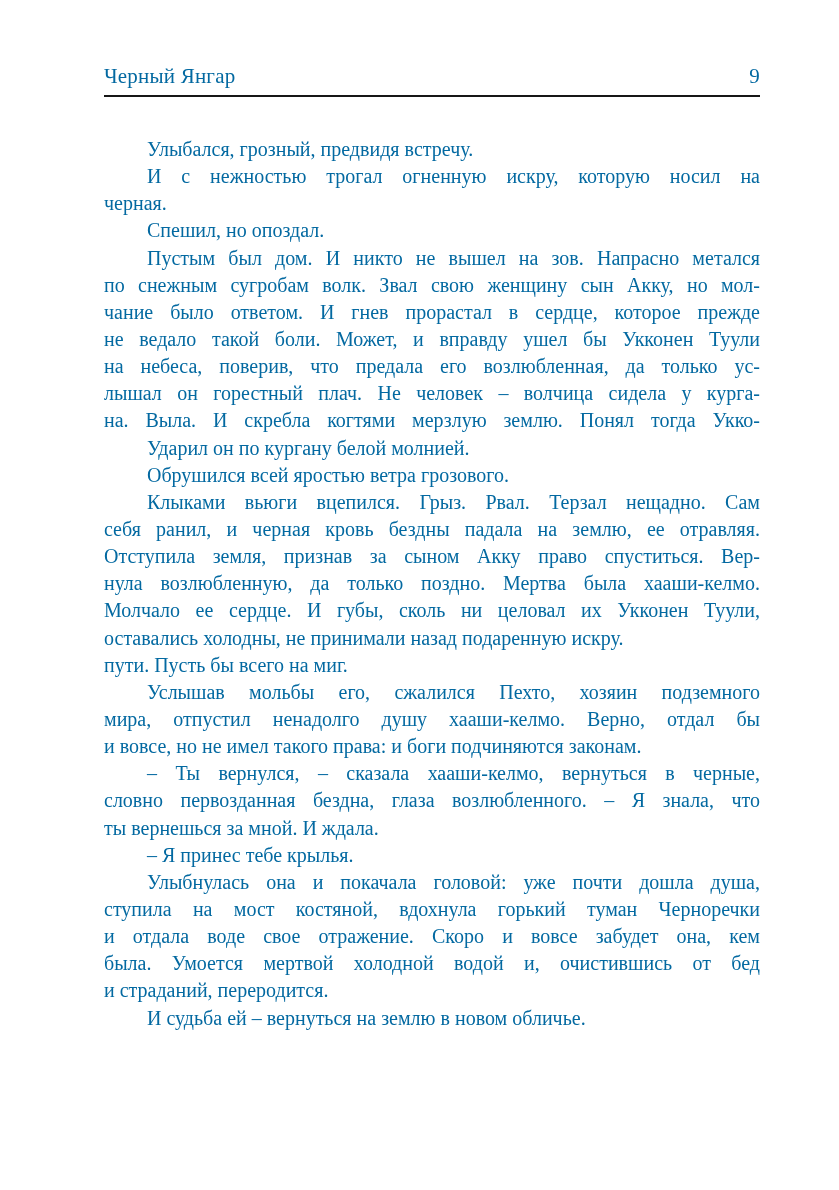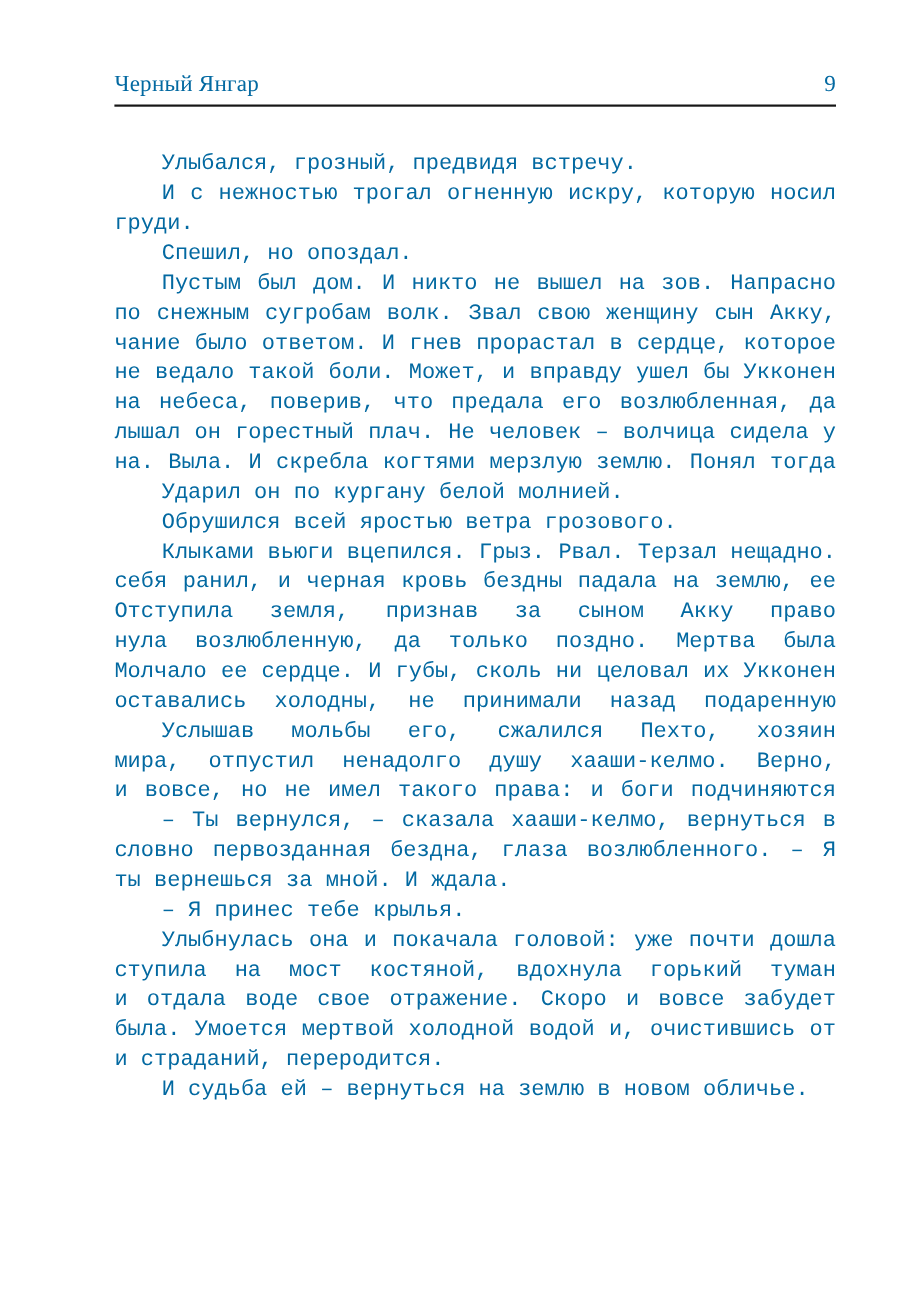--- a/index.html
+++ b/index.html
@@ -39,42 +39,41 @@
     font-size: 20px;
   }
   .paragraph { margin: 0; padding: 0; }
   .line {
     line-height: 27.15px;
     height: 27.15px;
     text-align: justify;
     text-align-last: justify;
     white-space: normal;
     overflow: hidden;
-    font-family: Liberation Mono, monospace;
   }
   .line.first { text-indent: 43px; }
   .line.last  { text-align-last: left; }
 </style>
 </head>
 <body>
 
 <div class="page">
 
   <header class="running-head">
     <span class="title">Черный Янгар</span>
     <span class="pageno">9</span>
   </header>
 
   <main class="text-block">
       <div class="paragraph">
         <div class="line first last">Улыбался, грозный, предвидя встречу.</div>
       </div>
       <div class="paragraph">
         <div class="line first">И с нежностью трогал огненную искру, которую носил на</div>
-        <div class="line last">груди.</div>
+        <div class="line last">черная.</div>
       </div>
       <div class="paragraph">
         <div class="line first last">Спешил, но опоздал.</div>
       </div>
       <div class="paragraph">
         <div class="line first">Пустым был дом. И никто не вышел на зов. Напрасно метался</div>
         <div class="line">по снежным сугробам волк. Звал свою женщину сын Акку, но мол-</div>
         <div class="line">чание было ответом. И гнев прорастал в сердце, которое прежде</div>
         <div class="line">не ведало такой боли. Может, и вправду ушел бы Укконен Туули</div>
         <div class="line">на небеса, поверив, что предала его возлюбленная, да только ус-</div>
@@ -89,20 +88,21 @@
       </div>
       <div class="paragraph">
         <div class="line first">Клыками вьюги вцепился. Грыз. Рвал. Терзал нещадно. Сам</div>
         <div class="line">себя ранил, и черная кровь бездны падала на землю, ее отравляя.</div>
         <div class="line">Отступила земля, признав за сыном Акку право спуститься. Вер-</div>
         <div class="line">нула возлюбленную, да только поздно. Мертва была хааши-келмо.</div>
         <div class="line">Молчало ее сердце. И губы, сколь ни целовал их Укконен Туули,</div>
         <div class="line last">оставались холодны, не принимали назад подаренную искру.</div>
       </div>
       <div class="paragraph">
+        <div class="line last">пути. Пусть бы всего на миг.</div>
       </div>
       <div class="paragraph">
         <div class="line first">Услышав мольбы его, сжалился Пехто, хозяин подземного</div>
         <div class="line">мира, отпустил ненадолго душу хааши-келмо. Верно, отдал бы</div>
         <div class="line last">и вовсе, но не имел такого права: и боги подчиняются законам.</div>
       </div>
       <div class="paragraph">
         <div class="line first">– Ты вернулся, – сказала хааши-келмо, вернуться в черные,</div>
         <div class="line">словно первозданная бездна, глаза возлюбленного. – Я знала, что</div>
         <div class="line last">ты вернешься за мной. И ждала.</div>

